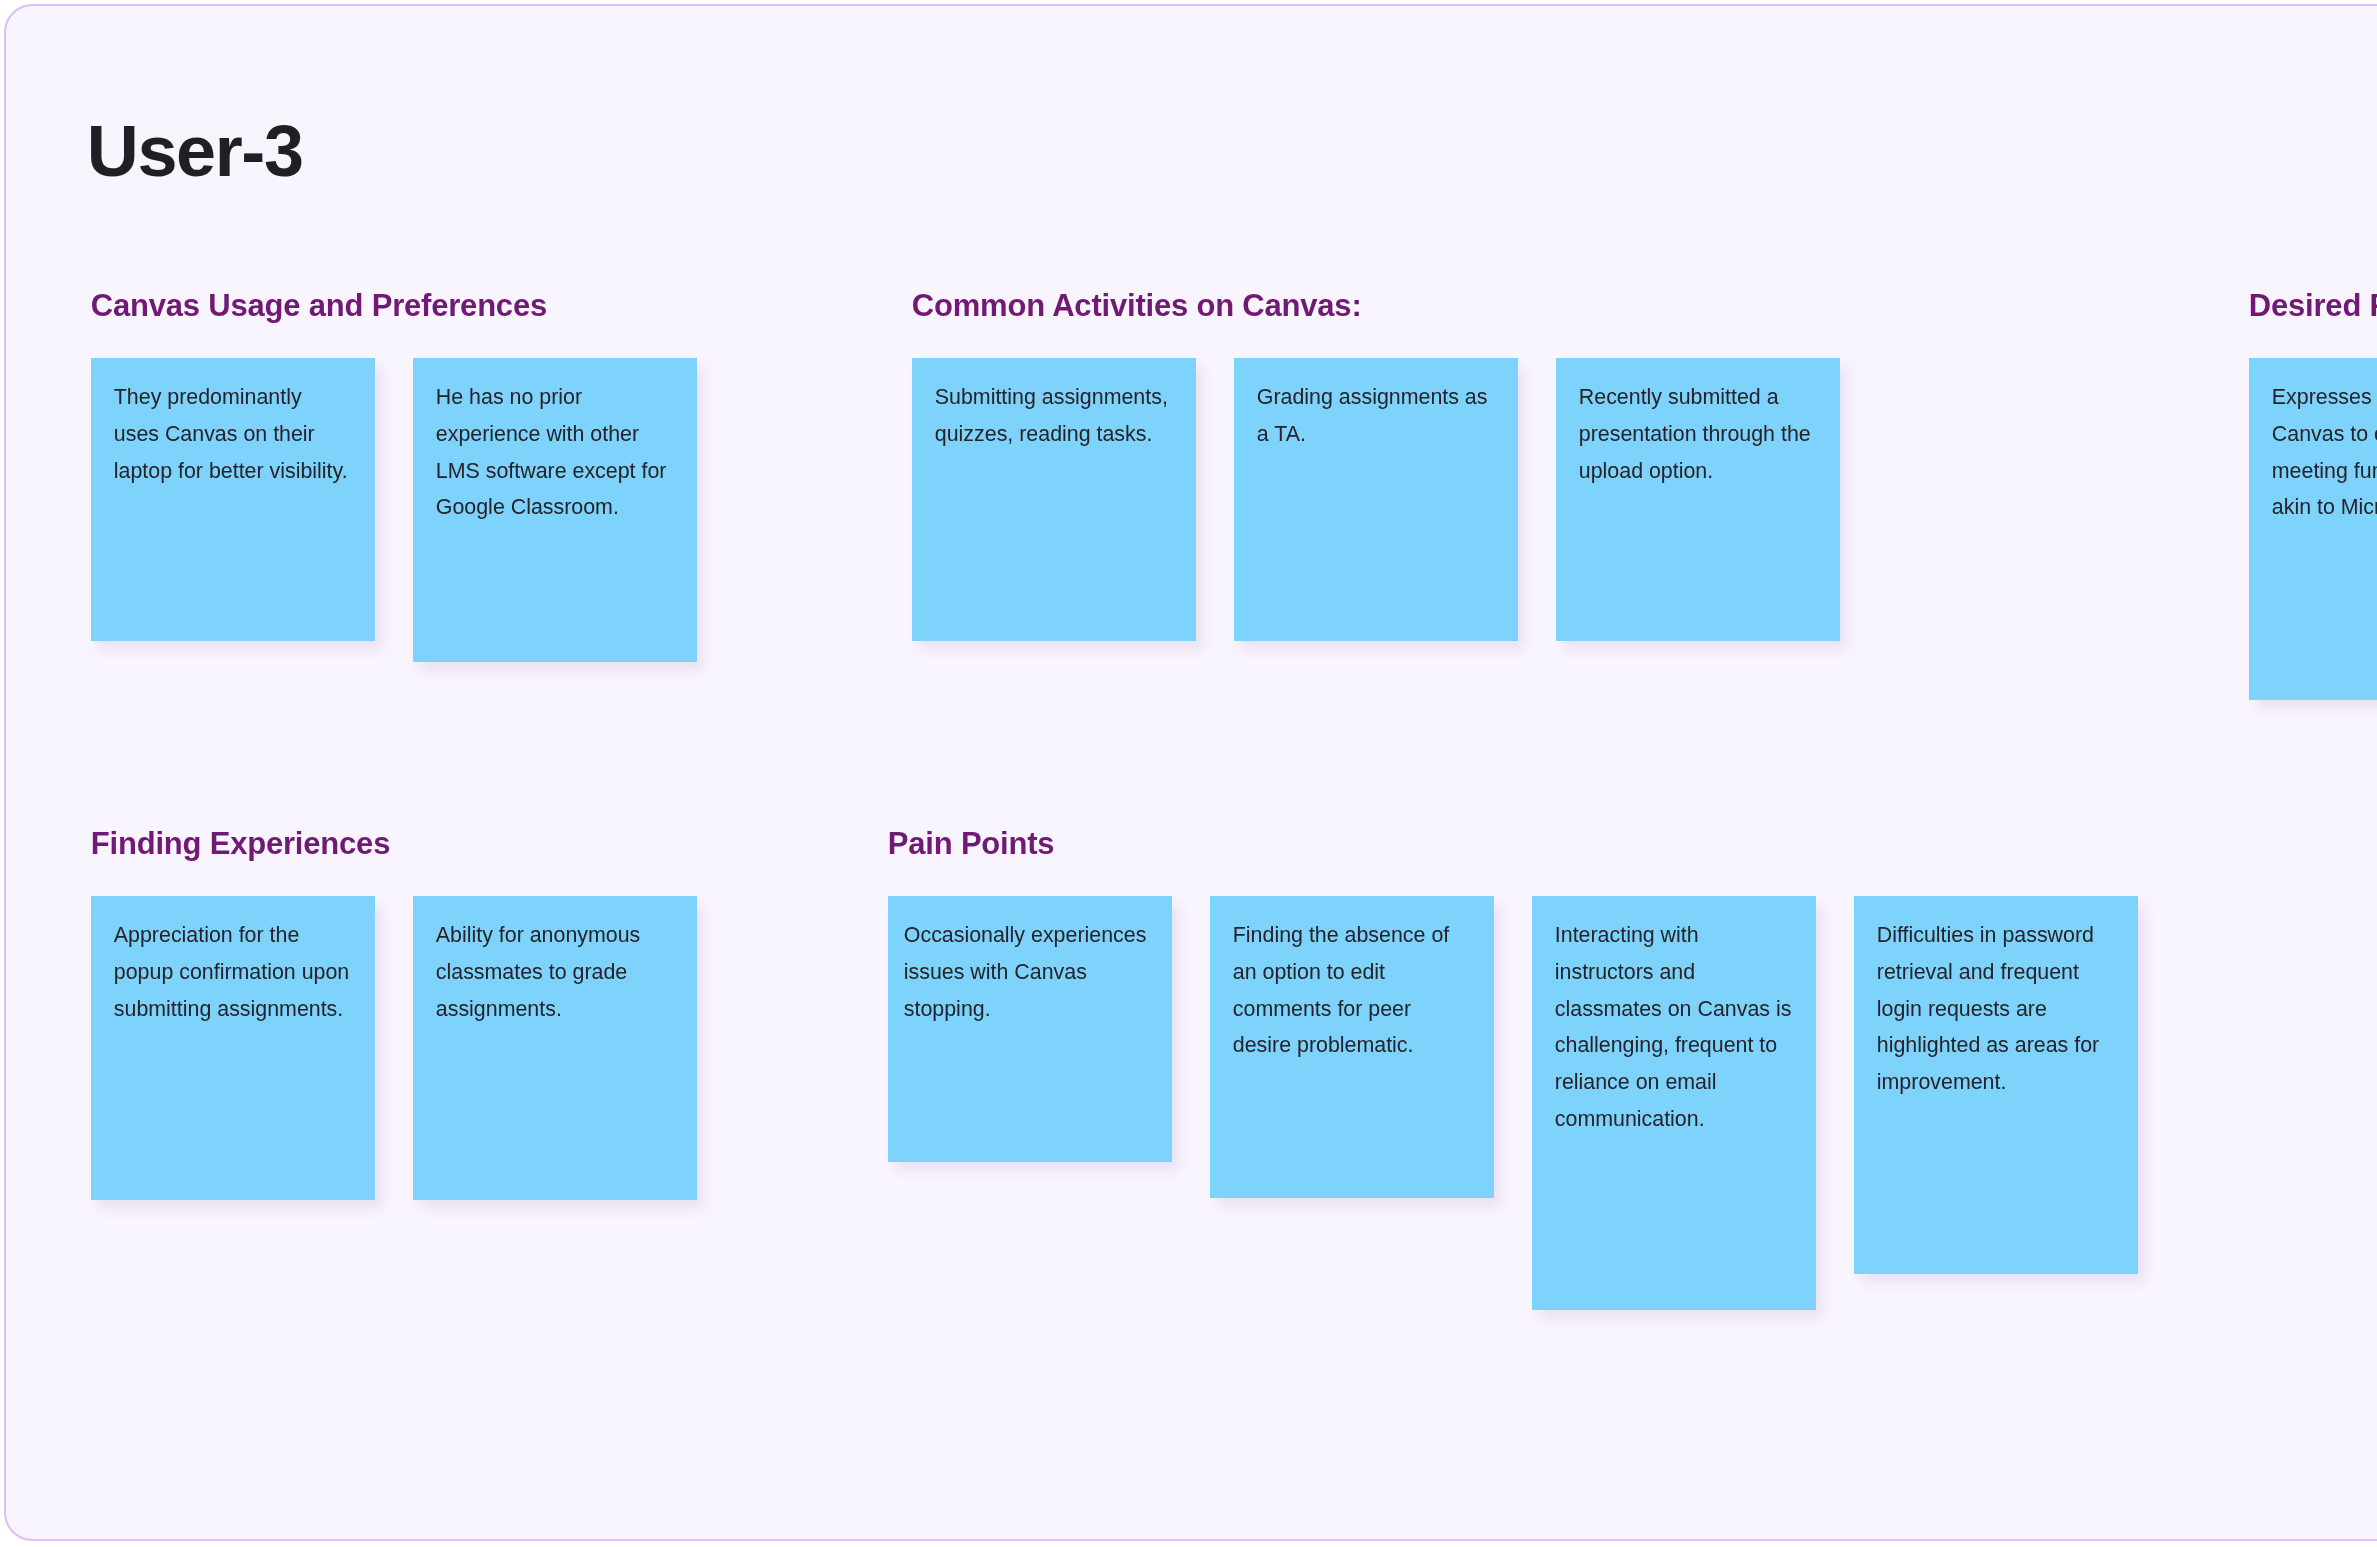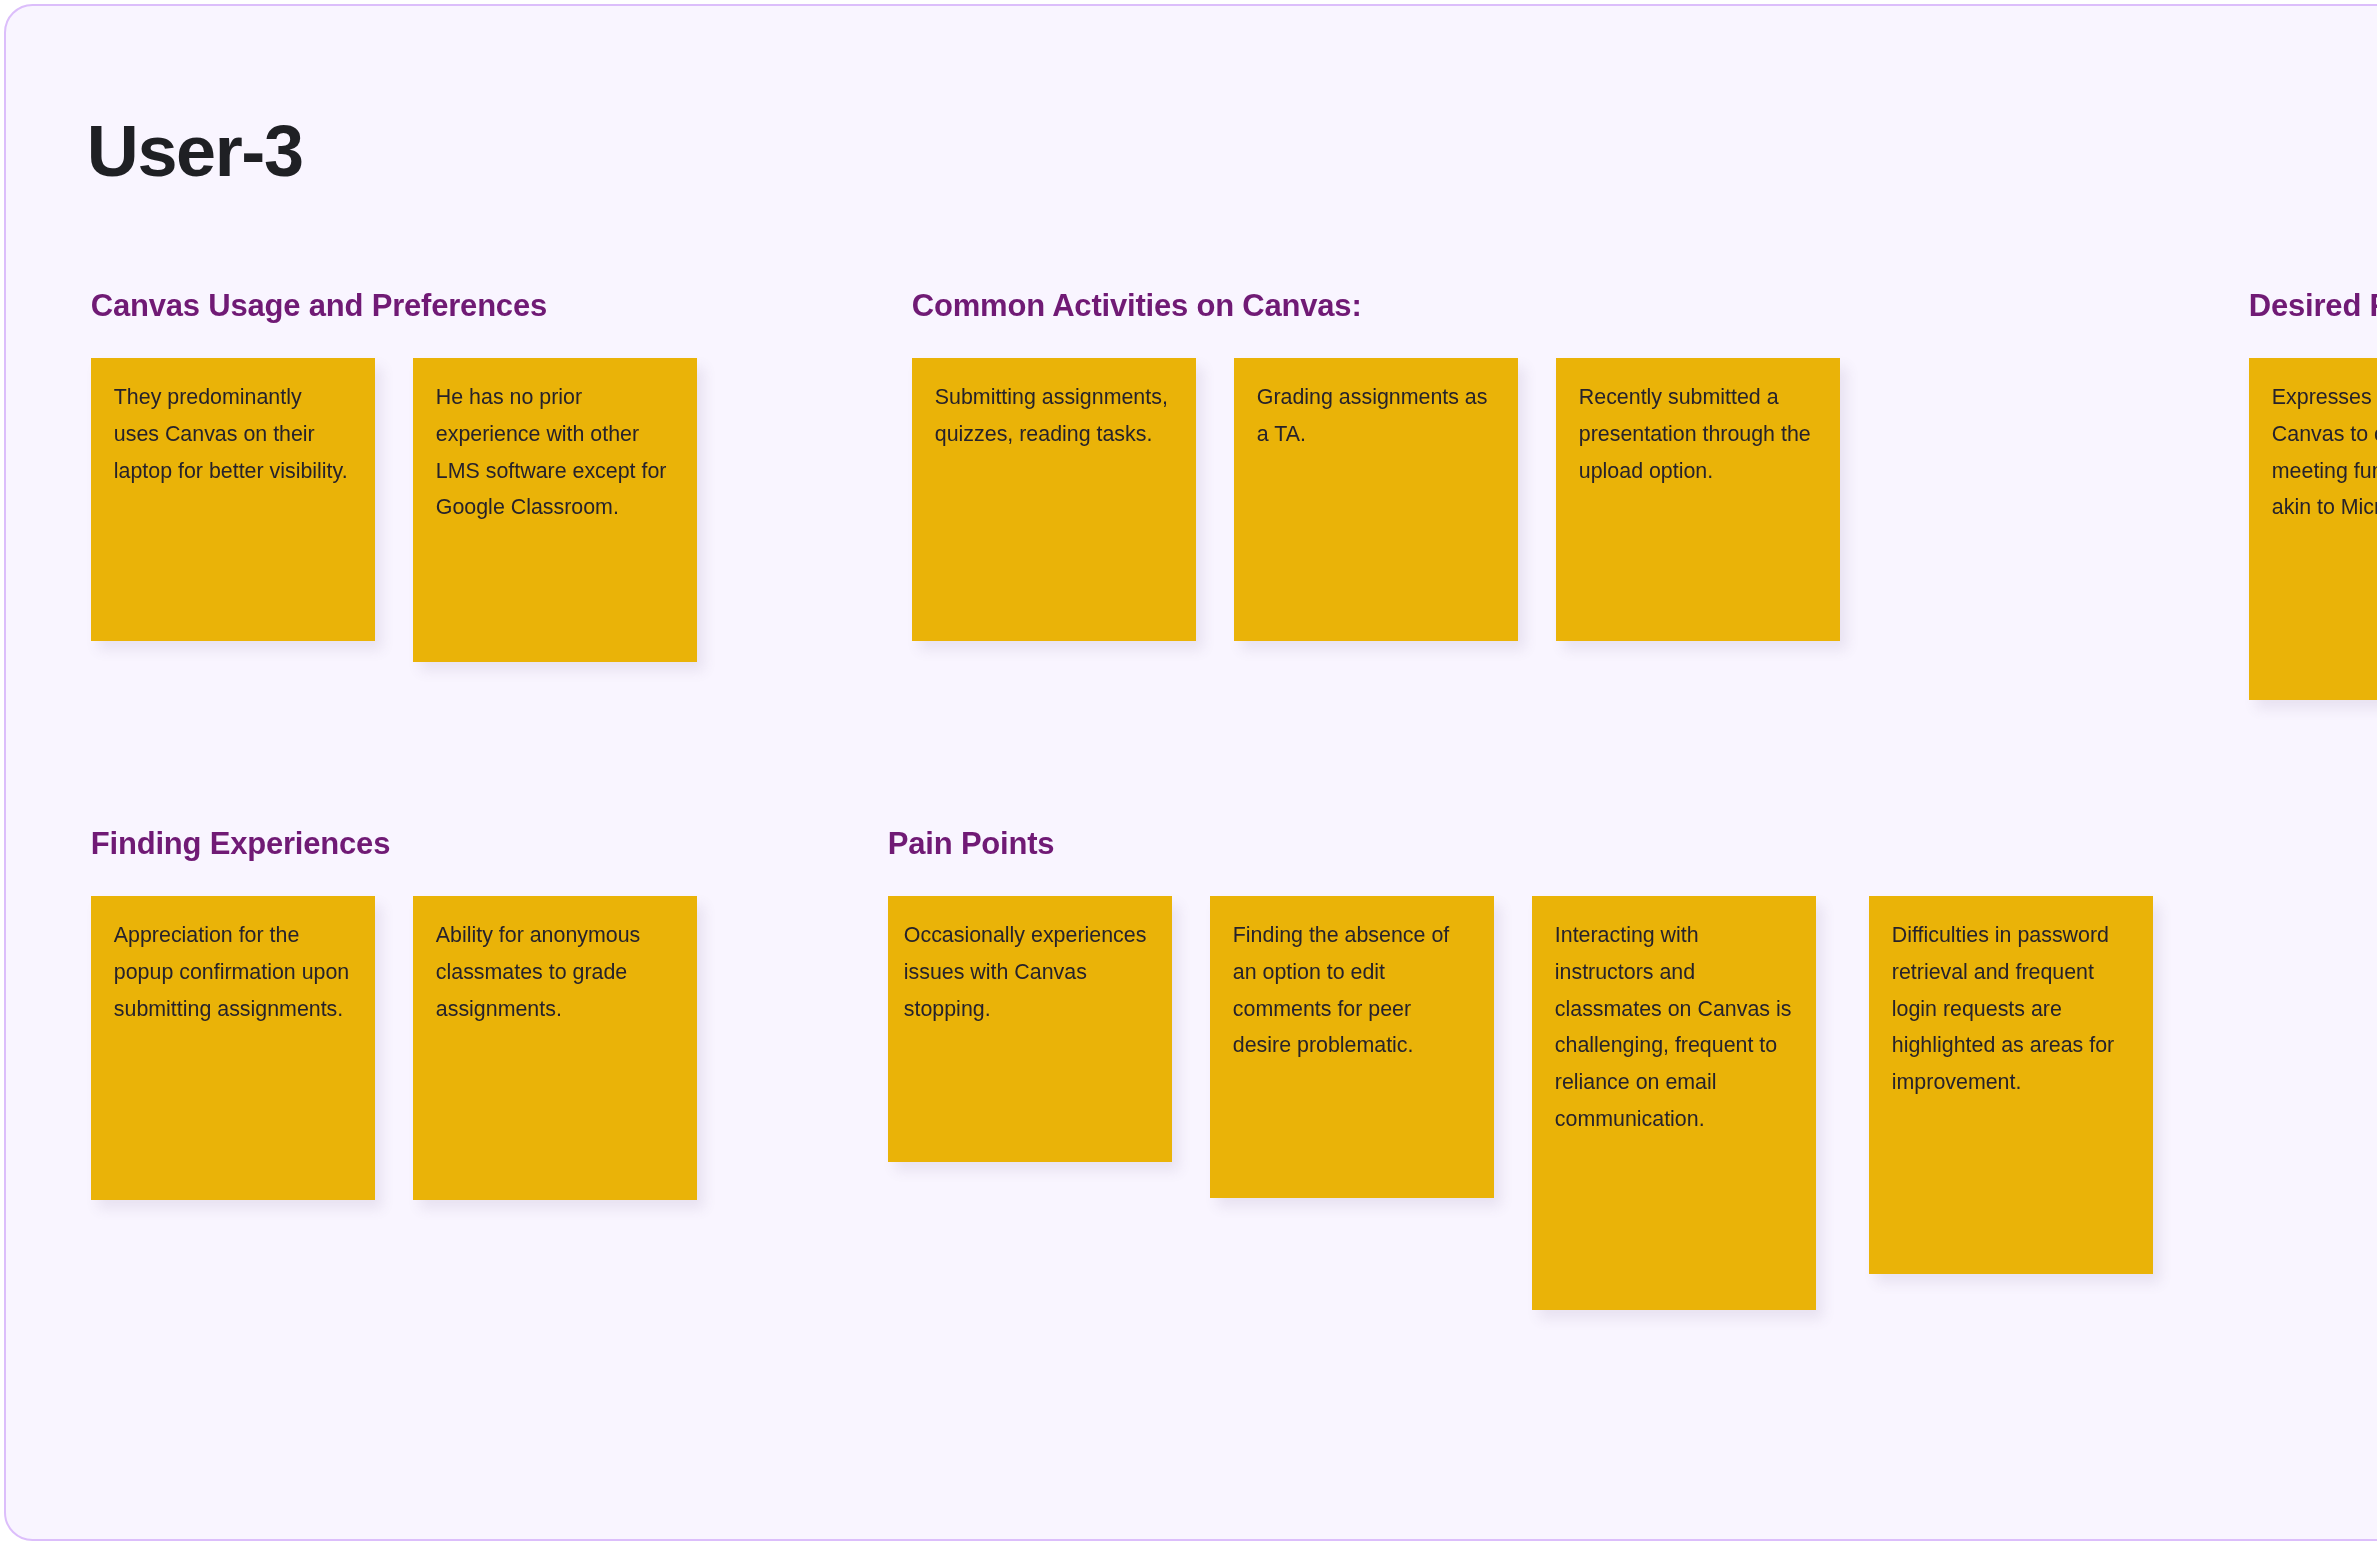--- a/index.html
+++ b/index.html
@@ -55,21 +55,21 @@
 
   .notes-row {
     display: flex;
     align-items: flex-start;
     gap: 38px;
   }
 
   .note {
     width: 284px;
     box-sizing: border-box;
-    background: #eab308;
+    background: #7dd3fc;
     color: #26222B;
     font-size: 21.4px;
     line-height: 1.72;
     padding: 21px 23px 25px 23px;
     box-shadow: 6.7px 8.6px 12.4px rgba(90, 70, 120, 0.10);
   }
 
   
   .sec-canvas-usage   { left: 85px;  top: 283px; }
   .sec-common-acts    { left: 906px; top: 283px; }
@@ -79,21 +79,21 @@
 
   
   .h-595 { min-height: 283px; }
   .h-640 { min-height: 304px; }
   .h-595b{ min-height: 283px; }
   .h-720 { min-height: 342px; }
   .h-640b{ min-height: 304px; }
   .h-560 { min-height: 266px; padding-left: 16px; }
   .h-635 { min-height: 302px; }
   .h-870 { min-height: 414px; }
-  .h-795 { min-height: 378px; margin-left: 15px; }
+  .h-795 { min-height: 378px; }
 </style>
 </head>
 <body>
 
 <div class="board-frame">
 
   <div class="board-title">User-3</div>
 
   <div class="section sec-canvas-usage">
     <div class="section-heading">Canvas Usage and Preferences</div>

